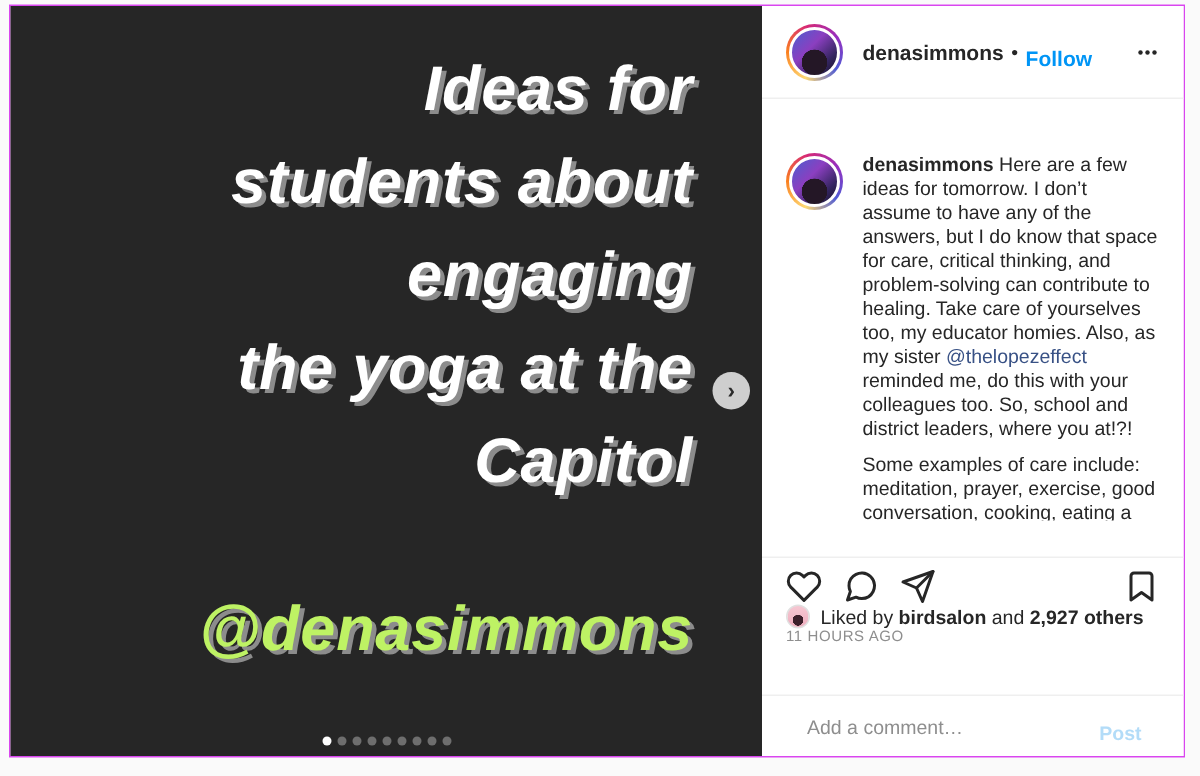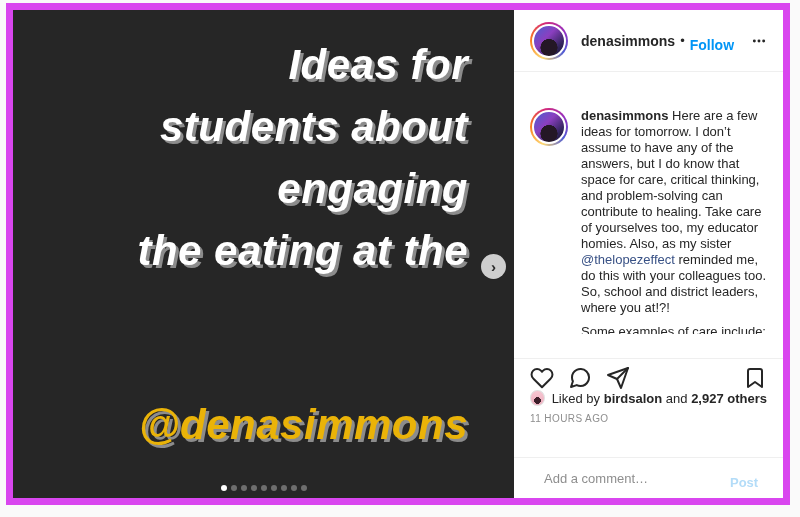--- a/index.html
+++ b/index.html
@@ -8,42 +8,42 @@
     width: 800px; height: 517px;
     background: #fafafa;
     font-family: "Liberation Sans", sans-serif;
     position: relative;
     overflow: hidden;
   }
   .card {
     position: absolute; left: 6px; top: 3px;
     width: 784px; height: 502px;
     background: #ffffff;
-    border: 7px solid #d946ef;
+    border: 1px solid #d946ef;
     display: flex;
   }
   
   .img-panel {
     width: 501px; flex-shrink: 0;
     background: #262626;
     position: relative;
   }
   .img-text {
     position: absolute; top: 24px; right: 46px;
     text-align: right;
     color: #ffffff;
     font-weight: bold; font-style: italic;
     font-size: 42px; line-height: 62px;
     letter-spacing: 0.5px;
     text-shadow: 3px 3px 0 #8c8c8c;
     white-space: nowrap;
   }
   .img-handle {
     position: absolute; top: 384px; right: 46px;
-    color: #eab308;
+    color: #bef264;
     font-weight: bold; font-style: italic;
     font-size: 42px; line-height: 62px;
     letter-spacing: 0.5px;
     text-shadow: 3px 3px 0 #8c8c8c;
     white-space: nowrap;
   }
   .next-btn {
     position: absolute; right: 8px; top: 244px;
     width: 25px; height: 25px; border-radius: 50%;
     background: rgba(225,225,225,0.9);
@@ -122,21 +122,21 @@
     background:
       radial-gradient(circle at 50% 68%, #3c1f2a 30%, rgba(0,0,0,0) 31%),
       linear-gradient(180deg, #f6c7d2 0%, #eeaebe 100%);
     border: 0.5px solid #e0e0e0;
     cursor: pointer;
   }
   .bold { font-weight: bold; cursor: pointer; }
   .liked span { white-space: pre; }
   .time {
     font-size: 10px; color: #8e8e8e; letter-spacing: 0.4px;
-    margin-top: 7px; margin-bottom: 9px;
+    margin-bottom: 9px;
   }
   .comment-row {
     border-top: 1px solid #efefef;
     height: 41px; flex-shrink: 0;
     display: flex; align-items: center;
     padding: 0 28px;
   }
   .comment-input {
     border: none; outline: none; flex: 1;
     font-size: 13px; color: #262626;
@@ -154,21 +154,22 @@
 </head>
 <body>
 
 <div class="card">
 
   <div class="img-panel">
     <div class="img-text">
       <div>Ideas for</div>
       <div>students about</div>
       <div>engaging</div>
-      <div>the eating at the</div>
+      <div>the yoga at the</div>
+      <div>Capitol</div>
     </div>
     <div class="img-handle">@denasimmons</div>
     <div class="next-btn">
       <span>›</span>
     </div>
     <div class="dots">
         <div class="dot active"></div>
         <div class="dot"></div>
         <div class="dot"></div>
         <div class="dot"></div>

